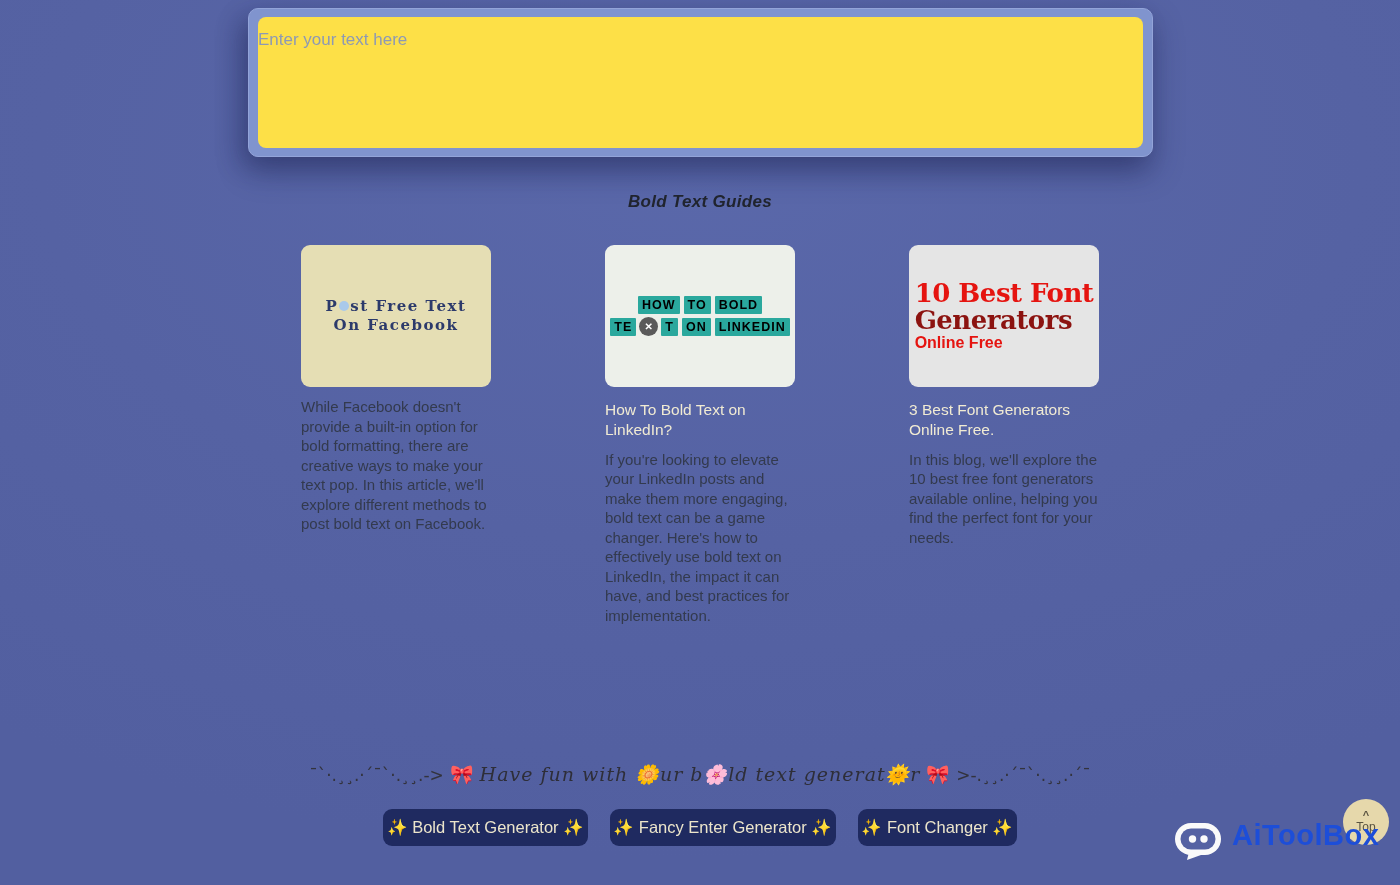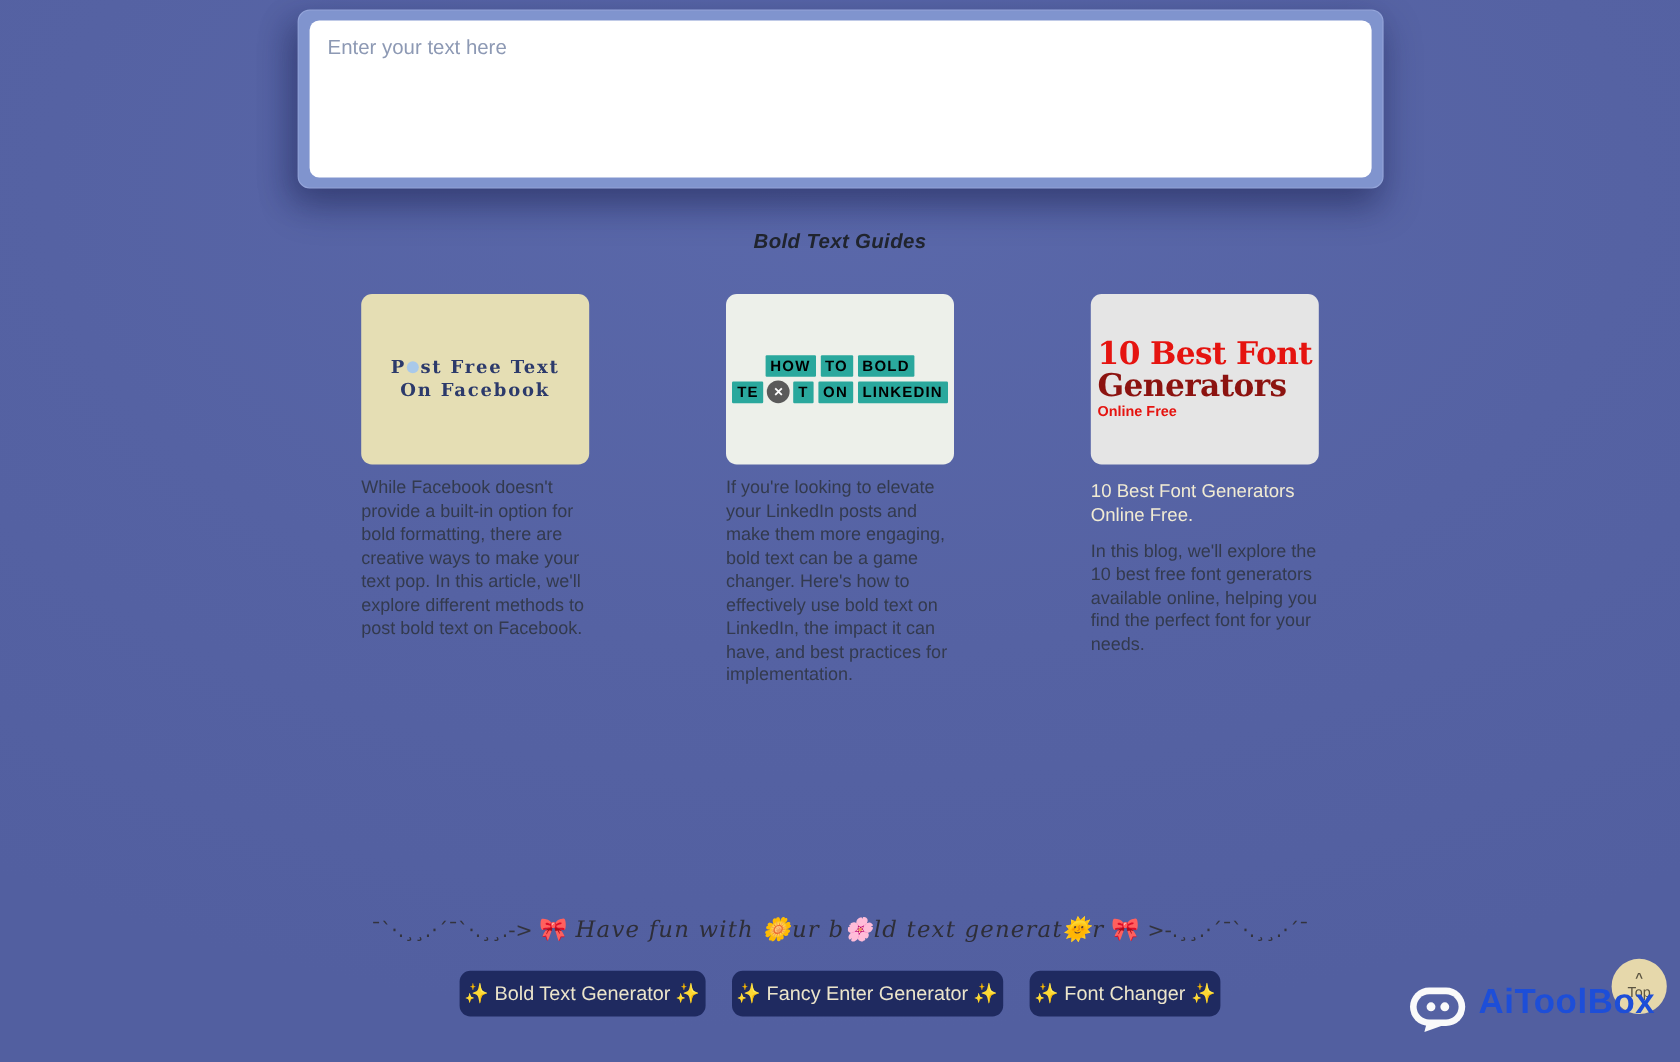--- a/index.html
+++ b/index.html
@@ -19,22 +19,22 @@
     border: 1px solid #93a4d9;
     border-radius: 10px;
     padding: 8px 9px;
     box-shadow: 0 14px 30px rgba(20,25,70,.35), -10px 10px 24px rgba(20,25,70,.22);
   }
   .editor-frame textarea {
     width: 100%; height: 100%;
     box-sizing: border-box;
     border: none; outline: none; resize: none;
     border-radius: 8px;
-    background: #ffffff;
-    padding: 13px 15px;
+    background: #fde047;
+    padding: 13px 0;
     font-family: "Liberation Sans", sans-serif;
     font-size: 17px;
     color: #44507a;
   }
   .editor-frame textarea::placeholder { color: #8d99b4; opacity: 1; }
 
   
   .guides-title {
     position: absolute; top: 192px; left: 0; width: 100%;
     text-align: center;
@@ -93,21 +93,21 @@
 
   
   .img-fontgen { background: #e5e5e5; align-items: center; }
   .fg-block { text-align: left; }
   .fg-line1, .fg-line2 {
     font-family: "DejaVu Serif", serif; font-weight: bold;
     font-size: 26px; line-height: 1.02; letter-spacing: -.5px;
   }
   .fg-line1 { color: #e51410; }
   .fg-line2 { color: #8c1310; }
-  .fg-line3 { color: #e51410; font-weight: bold; font-size: 12px; margin-top: 1px; }
+  .fg-line3 { color: #e51410; font-weight: bold; font-size: 16px; margin-top: 1px; }
 
   
   .tagline {
     position: absolute; top: 763px; left: 0; width: 100%;
     text-align: center; color: #2e2e38;
     font-family: "DejaVu Serif", serif;
     font-size: 19px;
   }
   .tagline .flourish {
     font-family: "DejaVu Sans", sans-serif;
@@ -177,32 +177,33 @@
         <span class="li-chip">BOLD</span>
       </div>
       <div class="li-row">
         <span class="li-chip">TE</span>
         <span class="li-x">✕</span>
         <span class="li-chip">T</span>
         <span class="li-chip">ON</span>
         <span class="li-chip">LINKEDIN</span>
       </div>
     </div>
+    <div class="card-title">How To Bold Text on LinkedIn?</div>
     <div class="card-desc">If you're looking to elevate your LinkedIn posts and make them more engaging, bold text can be a game changer. Here's how to effectively use bold text on LinkedIn, the impact it can have, and best practices for implementation.</div>
   </div>
 
   <div class="card">
     <div class="card-img img-fontgen">
       <div class="fg-block">
         <div class="fg-line1">10 Best Font</div>
         <div class="fg-line2">Generators</div>
         <div class="fg-line3">Online Free</div>
       </div>
     </div>
-    <div class="card-title">10 Best Font Generators Online Free.</div>
+    <div class="card-title">3 Best Font Generators Online Free.</div>
     <div class="card-desc">In this blog, we'll explore the 10 best free font generators available online, helping you find the perfect font for your needs.</div>
   </div>
 
 </div>
 
 <div class="tagline">
   <span class="flourish">¯`·.¸¸.·´¯`·.¸¸.-&gt;</span>
   <span>🎀</span>
   <span class="script">Have fun with 🌼ur b🌸ld text generat🌞r</span>
   <span>🎀</span>

